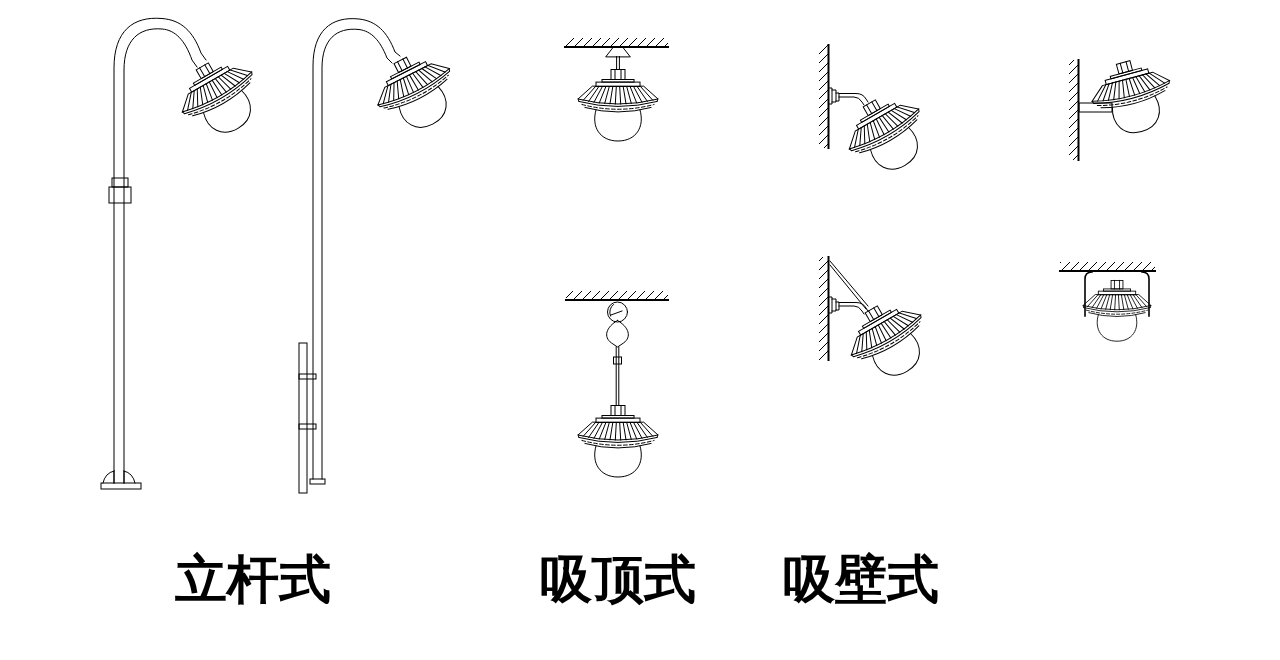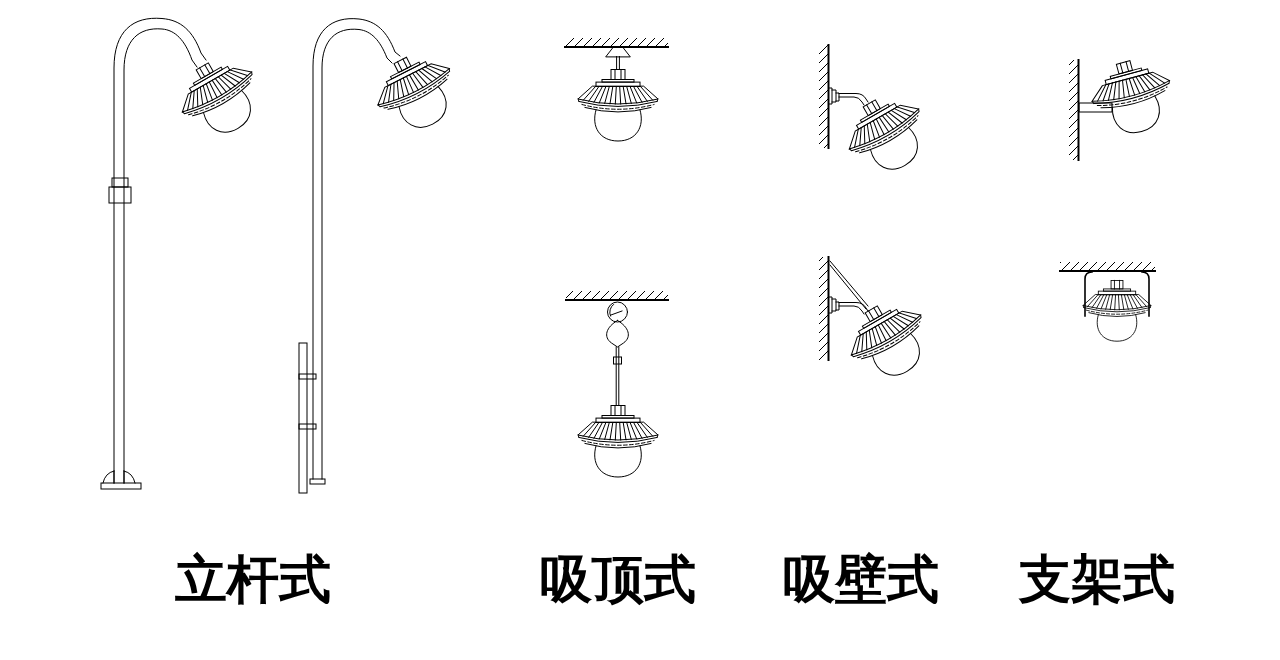--- a/index.html
+++ b/index.html
@@ -110,14 +110,13 @@
       <rect class="hatchfill" x="1060" y="262" width="95" height="9"></rect>
       <path class="thick" d="M1060,271 H1155"></path>
       <path class="med" d="M1085,316 V279 Q1085,272 1092,272 M1149,316 V279 Q1149,272 1142,272"></path>
       <use href="#lamp-head" x="-40" y="0" transform="translate(1117,280) scale(0.85)"></use>
     </g>
   </svg>
 
   <div class="lbl" style="left:253px">立杆式</div>
   <div class="lbl" style="left:861px">吸壁式</div>
   <div class="lbl" style="left:618px">吸顶式</div>
-  <div class="lbl" style="left:1097px">支架式</div>
 </div>
 
 </body></html>

